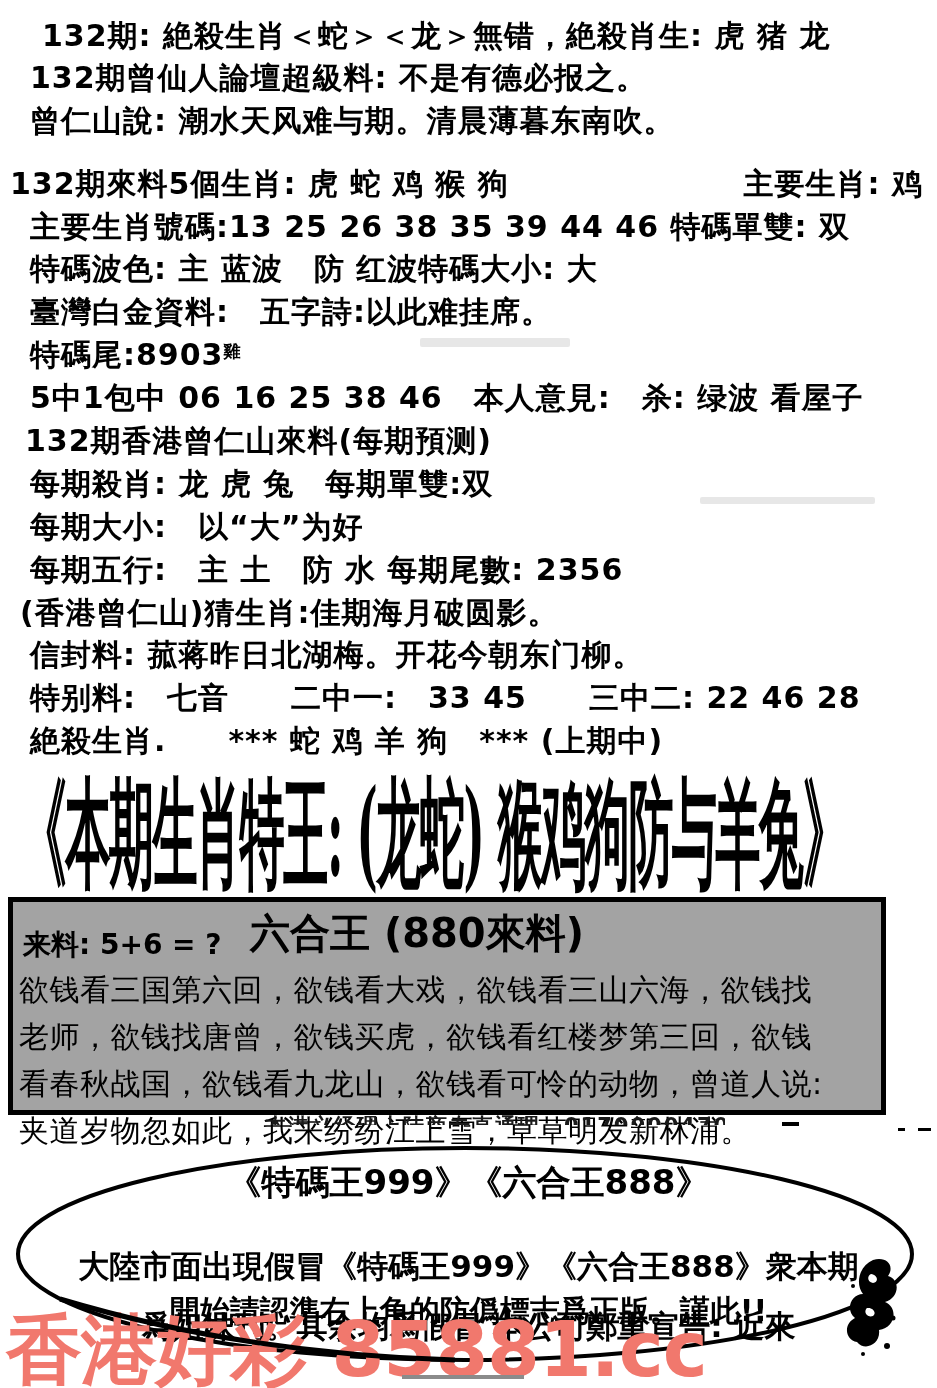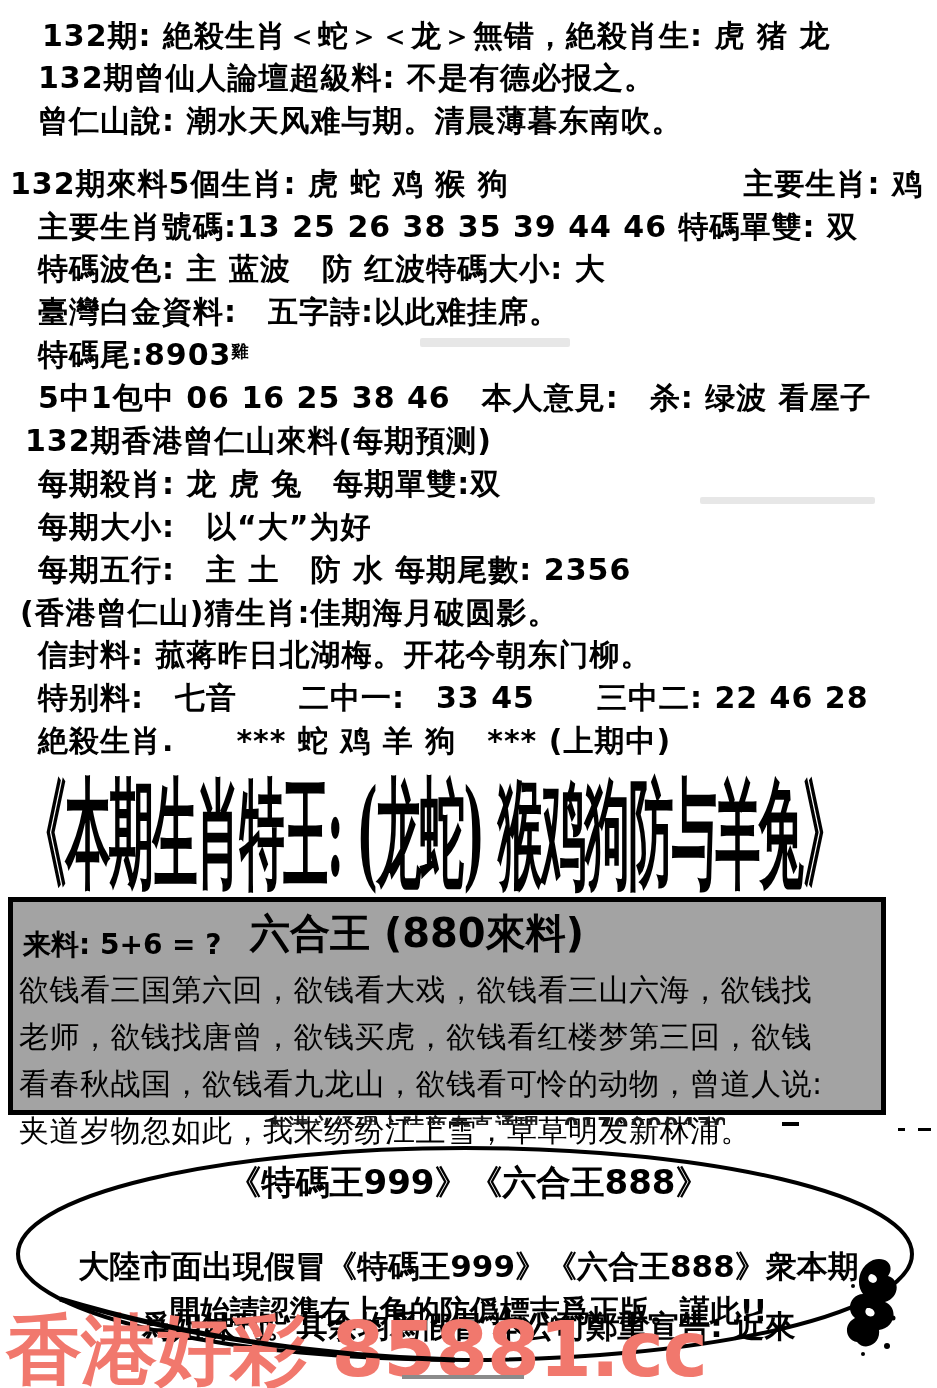--- a/index.html
+++ b/index.html
@@ -11,21 +11,21 @@
     font-family:"DejaVu Sans", sans-serif;
     color:#000;
   }
   
   .lines{
     position:absolute;top:14px;left:0;right:0;
   }
   .tline{
     height:42.9px;
     display:flex;align-items:center;
-    padding-left:38px;padding-right:14px;
+    padding-left:30px;padding-right:14px;
     font-size:30px;font-weight:bold;
     white-space:nowrap;
     letter-spacing:1px;
   }
   .tline:nth-child(1){padding-left:42px;align-items:flex-end;}
   .tline:nth-child(4){padding-left:10px;justify-content:space-between;margin-top:20px;}
   .tline:nth-child(10){padding-left:25px;}
   .tline:nth-child(14){padding-left:20px;}
   .tline .suffix{font-size:17px;font-weight:bold;align-self:flex-start;margin-top:6px;}
   

